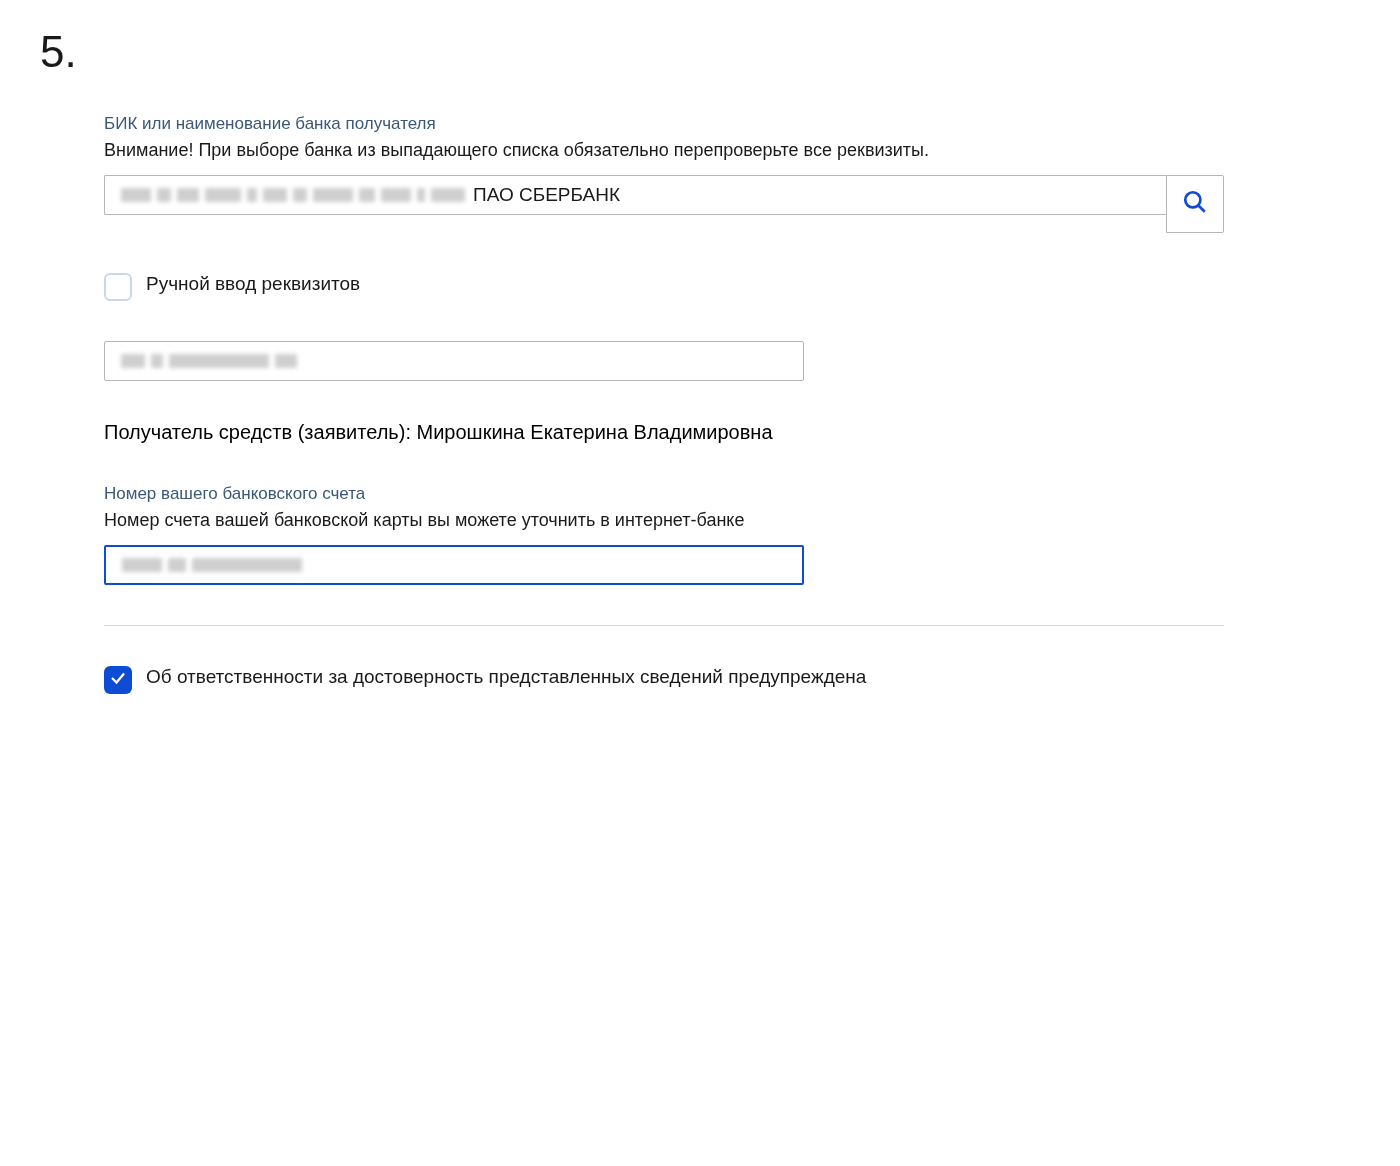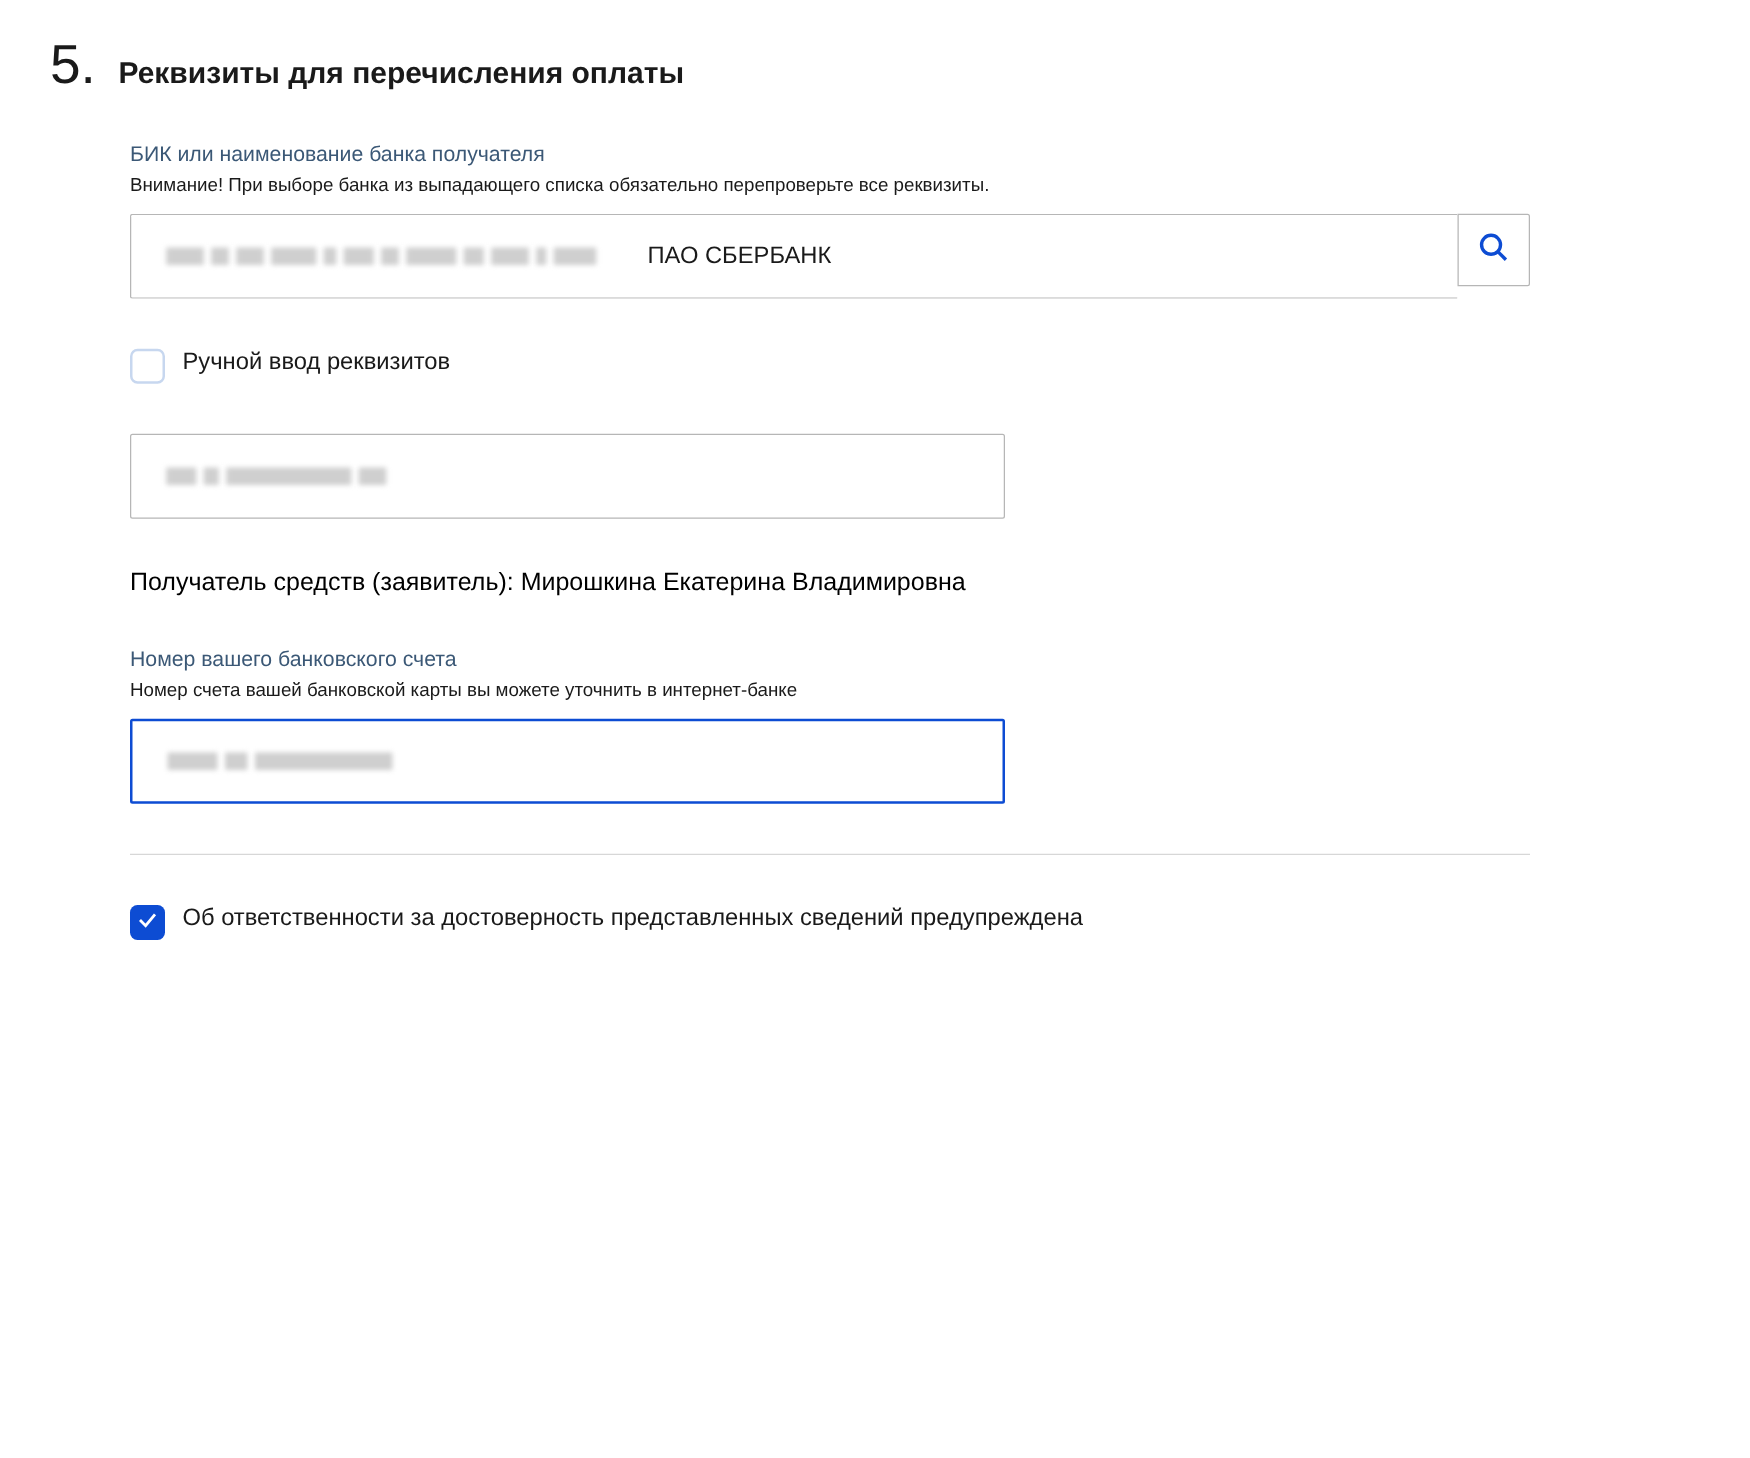--- a/index.html
+++ b/index.html
@@ -36,38 +36,37 @@
   }
   .field-block {
     margin-bottom: 40px;
   }
   .field-label {
     font-size: 17px;
     color: #3b5876;
     margin-bottom: 6px;
   }
   .field-hint {
-    font-size: 15px;
+    font-size: 18px;
     color: #1a1a1a;
     margin-bottom: 14px;
   }
   .input-group-search {
     display: flex;
     width: 100%;
   }
   .text-input {
     border: 1px solid #b6b6b6;
     background: #ffffff;
     font-size: 19px;
     color: #1a1a1a;
-    padding: 14px 28px;
+    padding: 14px 16px;
     box-sizing: border-box;
-    height: 68px;
+    height: 40px;
     border-radius: 2px;
-    gap: 33px;
   }
   .text-input.bank-input {
     flex: 1;
     border-right: none;
     border-top-right-radius: 0;
     border-bottom-right-radius: 0;
     display: flex;
     align-items: center;
   }
   .search-btn {
@@ -183,21 +182,20 @@
     margin-bottom: 50px;
   }
 </style>
 </head>
 <body>
 
 <div class="page">
 
   <div class="section-header">
     <div class="step-number">5.</div>
-    <div class="step-title">Реквизиты для перечисления оплаты</div>
   </div>
 
   <div class="form-body">
 
     
     <div class="field-block">
       <div class="field-label">БИК или наименование банка получателя</div>
       <div class="field-hint">Внимание! При выборе банка из выпадающего списка обязательно перепроверьте все реквизиты.</div>
       <div class="input-group-search">
         <div class="text-input bank-input">

